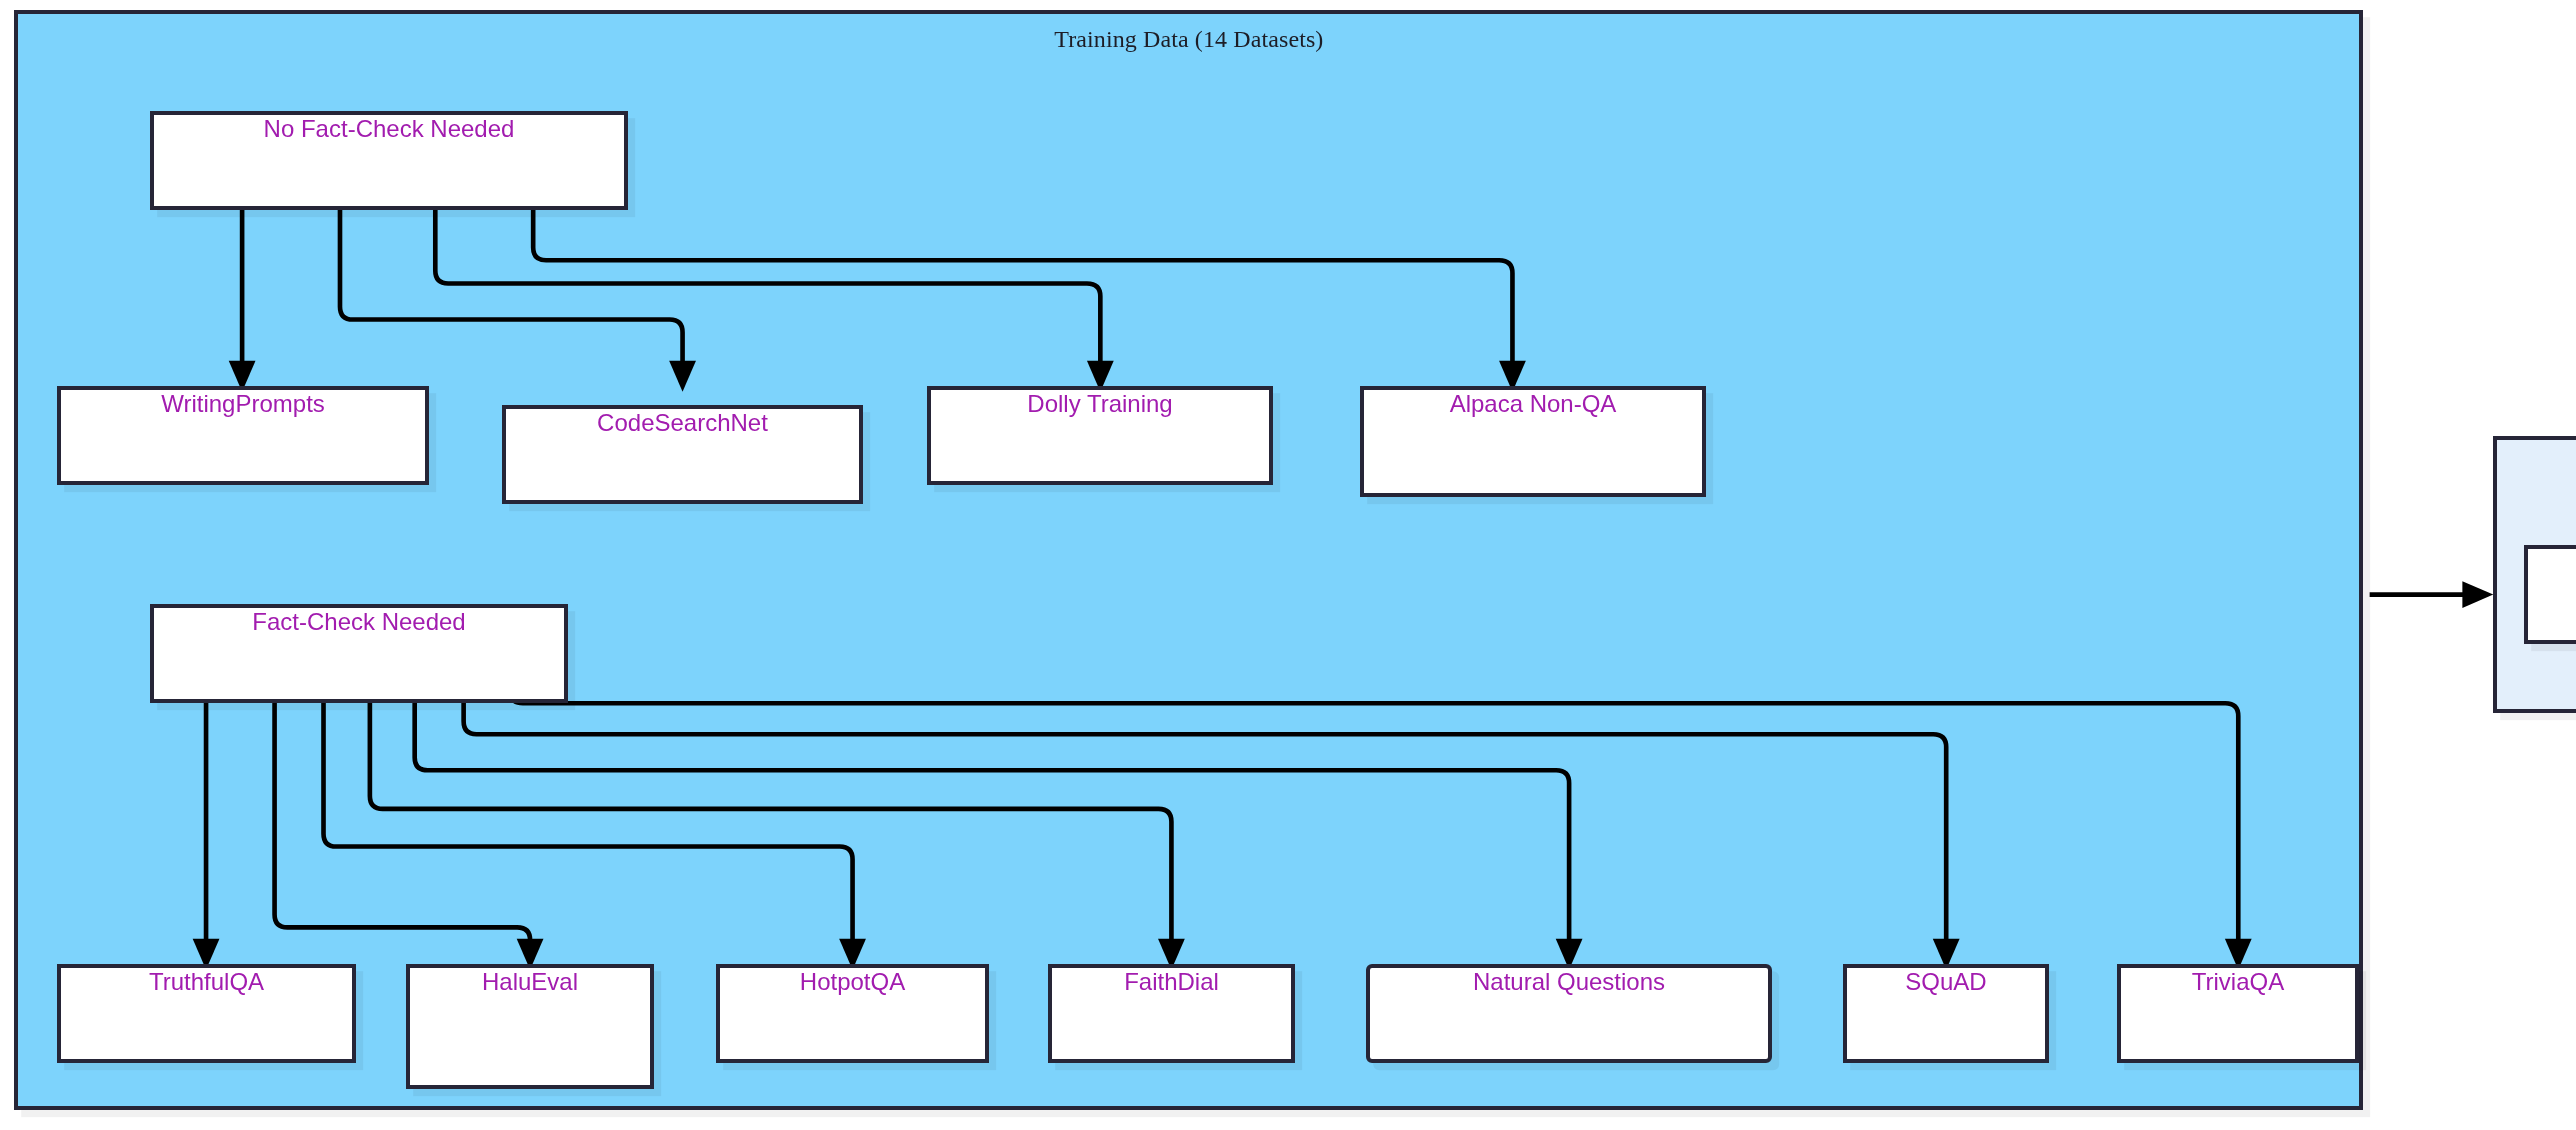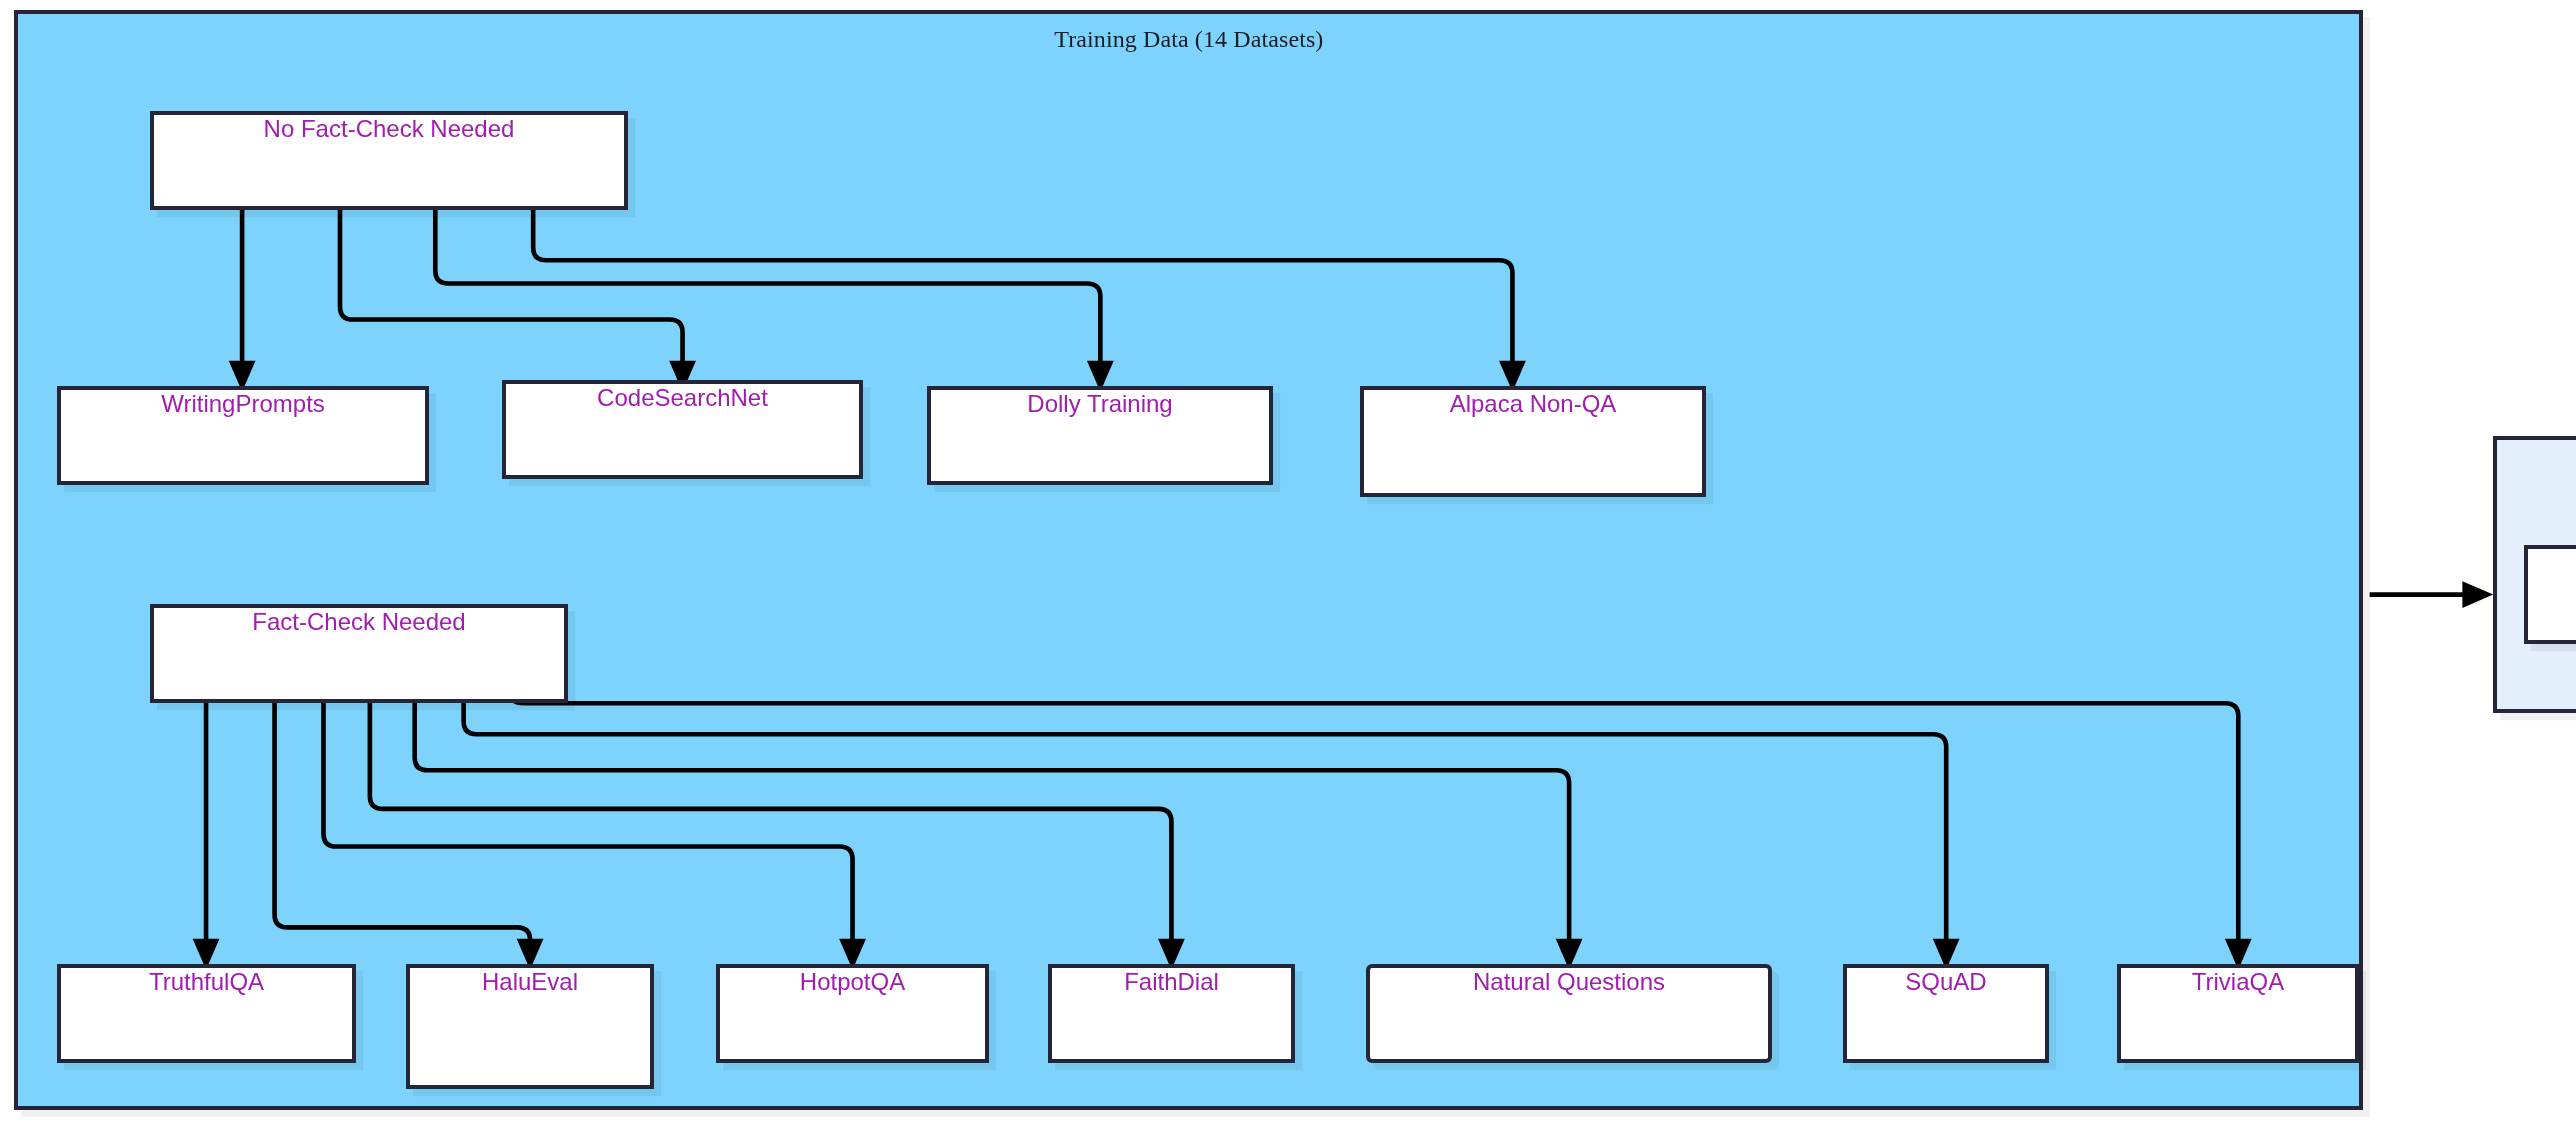--- a/index.html
+++ b/index.html
@@ -174,21 +174,21 @@
   </svg>
 
   <div class="node" style="left:150px;  top:111px;  width:478px; height:99px;">
     <span>No Fact-Check Needed</span>
   </div>
 
   <div class="node" style="left:57px;  top:386px;  width:372px; height:99px;">
     <span>WritingPrompts</span>
   </div>
 
-  <div class="node" style="left:502px;  top:380px;  width:361px; height:99px;">
+  <div class="node" style="left:502px;  top:405px;  width:361px; height:99px;">
     <span>CodeSearchNet</span>
   </div>
 
   <div class="node" style="left:927px; top:386px;  width:346px; height:99px;">
     <span>Dolly Training</span>
   </div>
 
   <div class="node" style="left:1340px; top:386px;  width:346px; height:111px;margin-left:20px;">
     <span>Alpaca Non-QA</span>
   </div>

